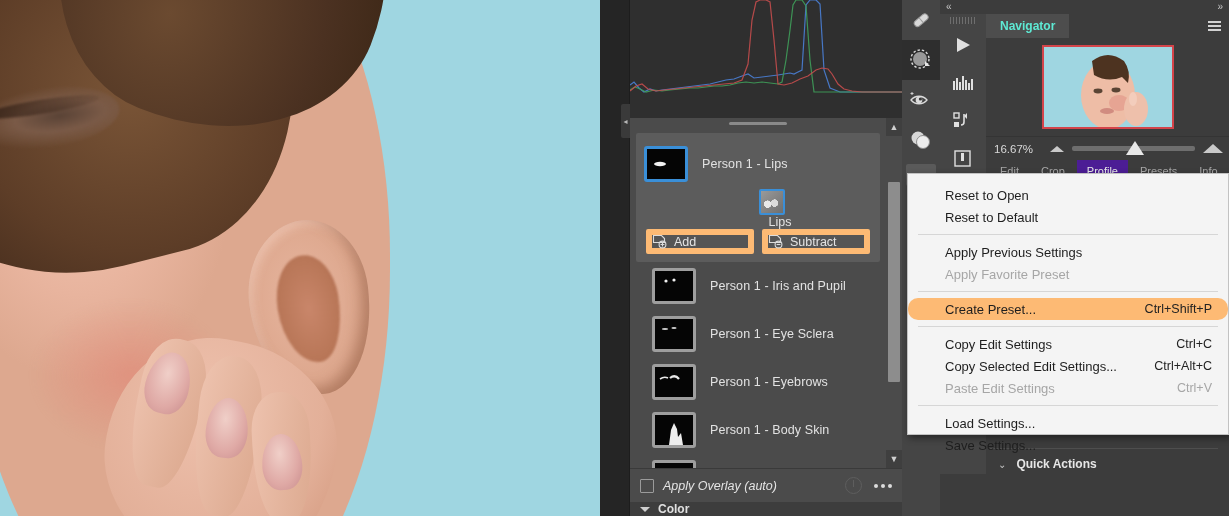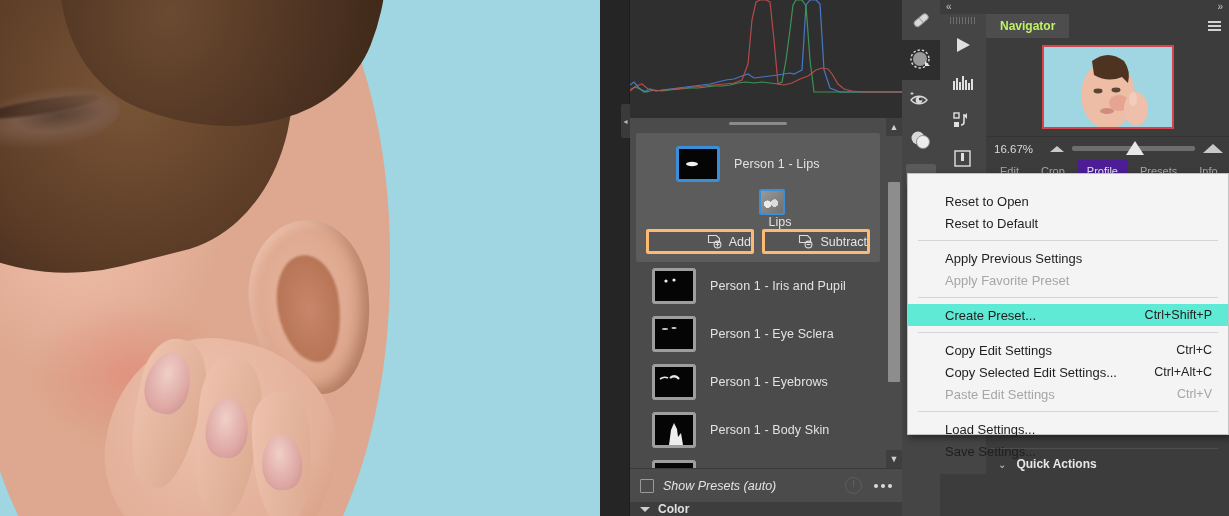--- a/index.html
+++ b/index.html
@@ -124,41 +124,41 @@
     overflow: hidden;
   }
   .mask-top-bar {
     height: 10px; padding-top: 4px; display: flex; justify-content: center;
   }
   .mask-top-bar i { display: block; width: 58px; height: 3px; background: #8a8a8a; border-radius: 2px; }
 
   .mask-group {
     margin: 5px 6px 0 6px; background: #5c5c5c; border-radius: 2px; padding: 6px 0 8px 0;
   }
-  .mask-row { display: flex; align-items: center; height: 50px; padding: 0 0 0 8px; margin-left: 32px; }
+  .mask-row { display: flex; align-items: center; height: 50px; padding: 0 0 0 8px; }
   .mask-thumb {
     width: 44px; height: 36px; background: #060606;
     border: 3px solid #9e9e9e; border-radius: 3px; position: relative; overflow: hidden; flex: none;
   }
   .mask-thumb.sel { border-color: #3a8fd8; }
   .mask-label { margin-left: 14px; color: #e2e2e2; font-size: 12.5px; letter-spacing: .1px; white-space: nowrap; }
   .sub-row { display: flex; align-items: center; height: 34px; padding-left: 28px; flex-direction: column; }
   .sub-thumb {
     width: 26px; height: 26px; border: 2px solid #3a8fd8; border-radius: 2px;
     background:
       radial-gradient(circle at 30% 60%, #e9e9e9 0 18%, transparent 19%),
       radial-gradient(circle at 62% 55%, #dcdcdc 0 20%, transparent 21%),
       linear-gradient(135deg,#9a9a9a,#6f6f6f);
     flex: none;
   }
   .sub-label { margin-left: 16px; color: #e2e2e2; font-size: 12.5px; }
   .btn-row { display: flex; gap: 8px; padding: 6px 10px 0 10px; }
   .mbtn {
-    flex: 1; height: 25px; background: #555; border: 3px solid #fdba74; border-radius: 2px;
-    display: flex; align-items: center; justify-content: flex-end; gap: 7px;
+    flex: 1; height: 25px; background: #555; border: 6px solid #fdba74; border-radius: 2px;
+    display: flex; align-items: center; justify-content: flex-start; gap: 7px;
     color: #e4e4e4; font-size: 12.5px;
   }
   .mbtn svg { display: block; }
 
   .mask-item { display: flex; align-items: center; height: 48px; padding-left: 14px; margin-left: 8px; }
 
   #mask-vscroll { position: absolute; right: 0; top: 0; width: 16px; height: 350px; background: #4b4b4b; }
   #mask-vscroll .arrow { height: 18px; display: flex; align-items: center; justify-content: center; color: #d0d0d0; font-size: 9px; background: #3f3f3f; }
   #mask-vscroll .track { position: absolute; left: 2px; top: 18px; width: 12px; bottom: 18px; background: #4b4b4b; }
   #mask-vscroll .thumb { position: absolute; left: 2px; top: 64px; width: 12px; height: 200px; background: #8d8d8d; border-radius: 1px; }
@@ -206,21 +206,21 @@
   .pi { width: 46px; height: 38px; display: flex; align-items: center; justify-content: center; }
   .pi-top-grip, .pi-bot-grip { height: 12px; display:flex; align-items:center; justify-content:center; }
   .pi-grip-line { width: 26px; height: 7px;
     background: repeating-linear-gradient(90deg,#6e6e6e 0 1px, transparent 1px 3px);
   }
 
   #navigator { position: absolute; left: 46px; top: 14px; width: 243px; }
   #nav-tabbar { height: 24px; background: #3c3c3c; display: flex; align-items: stretch; position: relative; }
   #nav-tab {
     padding: 0 14px; display: flex; align-items: center;
-    background: #4d4d4d; color: #bef264; font-size: 12px; font-weight: bold;
+    background: #4d4d4d; color: #5eead4; font-size: 12px; font-weight: bold;
   }
   #nav-menu-icon { position: absolute; right: 8px; top: 7px; width: 13px; height: 10px;
     background: repeating-linear-gradient(180deg,#d2d2d2 0 2px, transparent 2px 4px); }
   #nav-body { height: 98px; background: #3c3c3c; display: flex; align-items: center; justify-content: center; }
   #nav-thumb {
     width: 132px; height: 84px; border: 2px solid #d4444a; position: relative; overflow: hidden;
     background: #9fd6e1;
   }
   #nav-zoombar { height: 24px; background: #3c3c3c; display: flex; align-items: center; border-top: 1px solid #343434; }
   #nav-zoom-val { width: 64px; color: #d8d8d8; font-size: 11.5px; padding-left: 8px; }
@@ -247,25 +247,25 @@
   #rp-vscroll { position: absolute; right: 0; top: 178px; width: 9px; height: 296px; }
   #rp-vscroll .sthumb { position: absolute; left: 1px; top: 0; width: 7px; height: 120px; background: #5a5a5a; border-radius: 1px; }
   #rp-chev-top { position: absolute; right: 1px; top: 182px; color: #9a9a9a; font-size: 9px; }
   #rp-chev-bot { position: absolute; right: 1px; top: 282px; color: #9a9a9a; font-size: 9px; }
 
   
   #ctx-menu {
     position: absolute; left: 907px; top: 173px; width: 322px; height: 262px;
     background: #f4f4f4; border: 1px solid #c2c2c2;
     box-shadow: 2px 3px 7px rgba(0,0,0,.45);
-    padding: 16px 0;
+    padding: 10px 0;
     font-size: 13px; color: #1e1e1e;
   }
   .mi { height: 22px; display: flex; align-items: center; padding: 0 16px 0 37px; white-space: nowrap; }
-  .mi.hl { background: #5eead4; }
+  .mi.hl { background: #fdba74; border-radius: 10px; }
   .mi.disabled { color: #a6a6a6; }
   .mi .lbl { flex: 1; }
   .mi .sc { color: #222; font-size: 12.5px; }
   .mi.disabled .sc { color: #a6a6a6; }
   .msep { height: 1px; background: #d6d6d6; margin: 6px 10px; }
 </style>
 </head>
 <body>
 
 <div id="app">
@@ -401,21 +401,21 @@
       <div id="mask-vscroll">
         <div class="arrow">▲</div>
         <div class="track"></div>
         <div class="thumb"></div>
         <div class="arrow bot">▼</div>
       </div>
     </div>
 
     <div id="overlay-bar">
       <div id="overlay-check"></div>
-      <span id="overlay-label">Show Presets (auto)</span>
+      <span id="overlay-label">Apply Overlay (auto)</span>
       <div id="overlay-dial"></div>
       <div id="overlay-dots">
           <i></i>
           <i></i>
           <i></i>
         </div>
     </div>
 
     <div id="color-strip">
       <span class="tri"></span>

